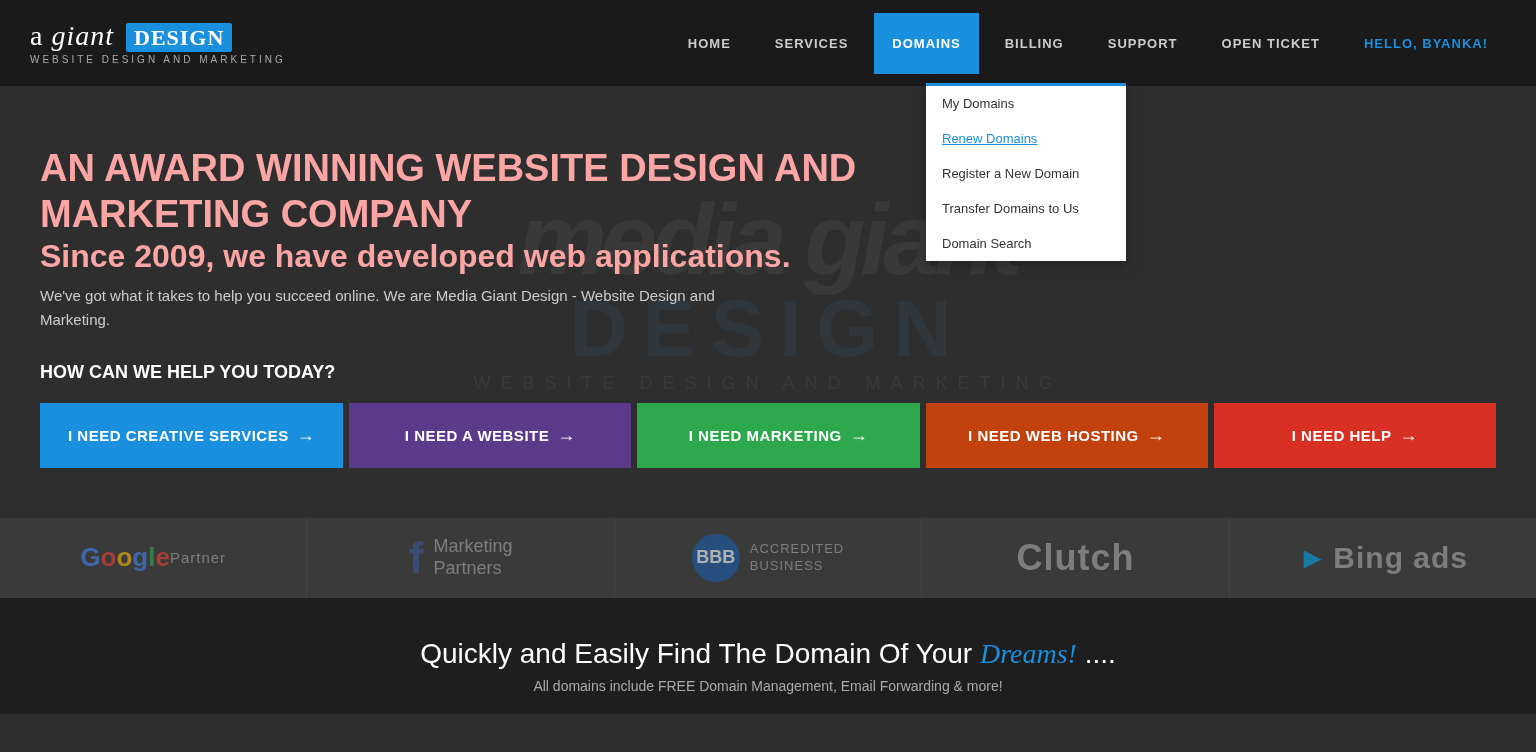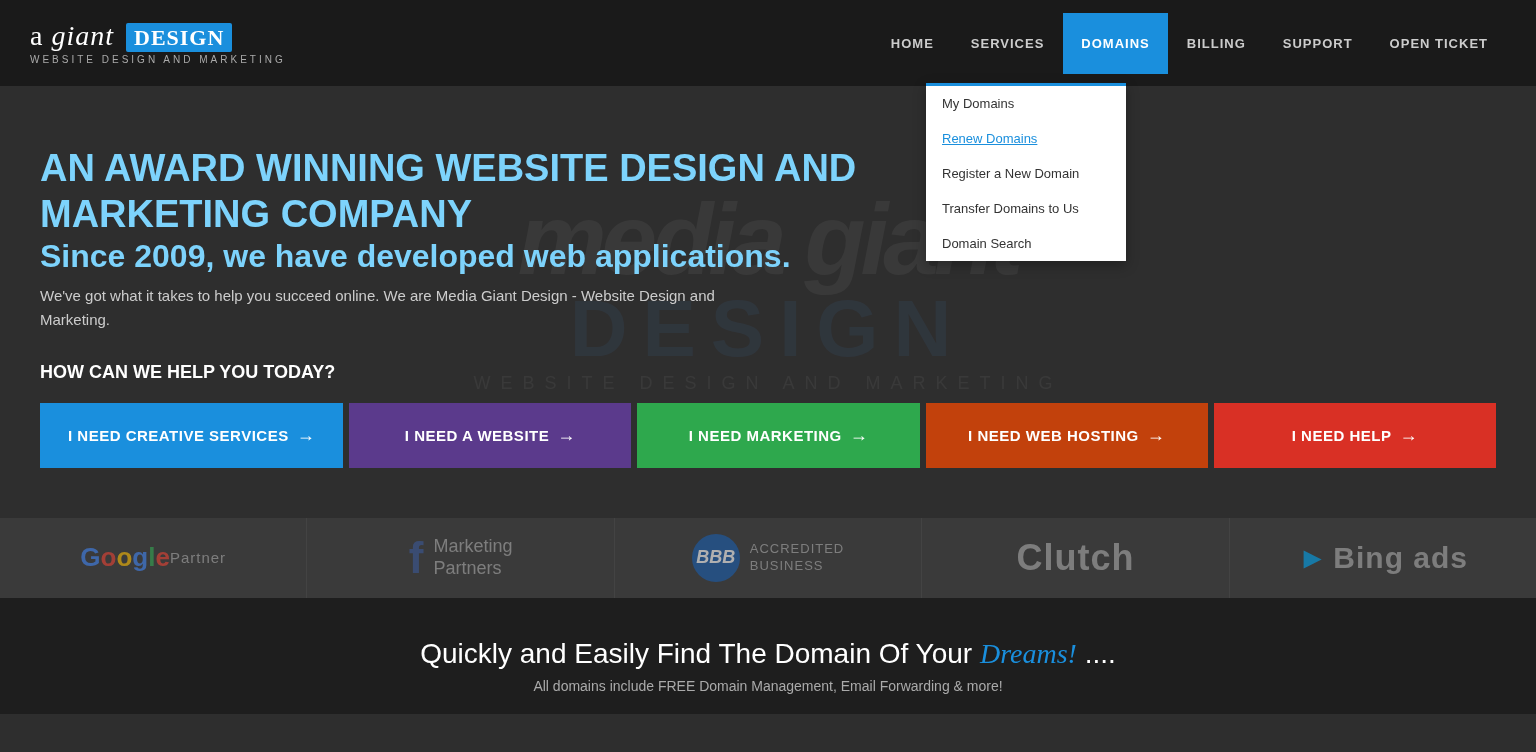--- a/index.html
+++ b/index.html
@@ -45,21 +45,21 @@
       letter-spacing: 3px;
       color: #aaa;
       margin-top: 2px;
       text-transform: uppercase;
     }
 
     
     #nav {
       display: flex;
       align-items: center;
-      gap: 1px;
+      gap: 8px;
       position: relative;
     }
     .nav-item {
       padding: 23px 18px;
       font-size: 13px;
       font-weight: 600;
       letter-spacing: 1px;
       color: #ccc;
       cursor: pointer;
       text-transform: uppercase;
@@ -135,21 +135,21 @@
       margin-top: 4px;
     }
 
     #hero-content {
       position: relative;
       z-index: 10;
     }
     #hero-title {
       font-size: 38px;
       font-weight: 900;
-      color: #7dd3fc;
+      color: #fca5a5;
       line-height: 1.2;
       max-width: 900px;
       margin-bottom: 8px;
       text-transform: uppercase;
     }
     #hero-desc {
       font-size: 15px;
       color: #ccc;
       max-width: 700px;
       margin-bottom: 30px;
@@ -247,20 +247,21 @@
     <div id="logo-subtitle">WEBSITE DESIGN AND MARKETING</div>
   </div>
 
   <div id="nav" class="nav-wrapper">
     <div class="nav-item">HOME</div>
     <div class="nav-item">SERVICES</div>
     <div class="nav-item active">DOMAINS</div>
     <div class="nav-item">BILLING</div>
     <div class="nav-item">SUPPORT</div>
     <div class="nav-item">OPEN TICKET</div>
+    <div class="nav-item hello">HELLO, BYANKA!</div>
 
     <div id="domains-dropdown">
       <span class="dropdown-item">My Domains</span>
       <span class="dropdown-item underline">Renew Domains</span>
       <span class="dropdown-item">Register a New Domain</span>
       <span class="dropdown-item">Transfer Domains to Us</span>
       <span class="dropdown-item">Domain Search</span>
     </div>
   </div>
 </div>
@@ -315,21 +316,21 @@
     </div>
   </div>
   <div class="partner-item">
     <div style="display:flex;align-items:center;gap:10px;">
       <div style="font-size:44px;color:#3b5998;font-weight:900;line-height:1;">f</div>
       <div style="font-size:18px;color:#aaa;line-height:1.2;">Marketing<br>Partners</div>
     </div>
   </div>
   <div class="partner-item">
     <div style="display:flex;align-items:center;gap:10px;">
-      <div style="width:48px;height:48px;border-radius:50%;background:#1a5dad;display:flex;align-items:center;justify-content:center;font-size:18px;font-weight:900;color:#fff;flex-shrink:0;font-style:italic;">BBB</div>
+      <div style="width:48px;height:48px;border-radius:50%;background:#1a5dad;display:flex;align-items:center;justify-content:center;font-size:18px;font-weight:900;color:#fff;flex-shrink:0;">BBB</div>
       <div style="font-size:13px;color:#aaa;line-height:1.3;letter-spacing:1px;">ACCREDITED<br>BUSINESS</div>
     </div>
   </div>
   <div class="partner-item">
     <div style="font-size:36px;font-weight:700;color:#aaa;letter-spacing:1px;">Clutch</div>
   </div>
   <div class="partner-item">
     <div style="display:flex;align-items:center;gap:6px;">
       <div style="font-size:30px;color:#00a4ef;font-weight:700;">►</div>
       <div style="font-size:30px;color:#aaa;font-weight:700;letter-spacing:1px;">Bing ads</div>

